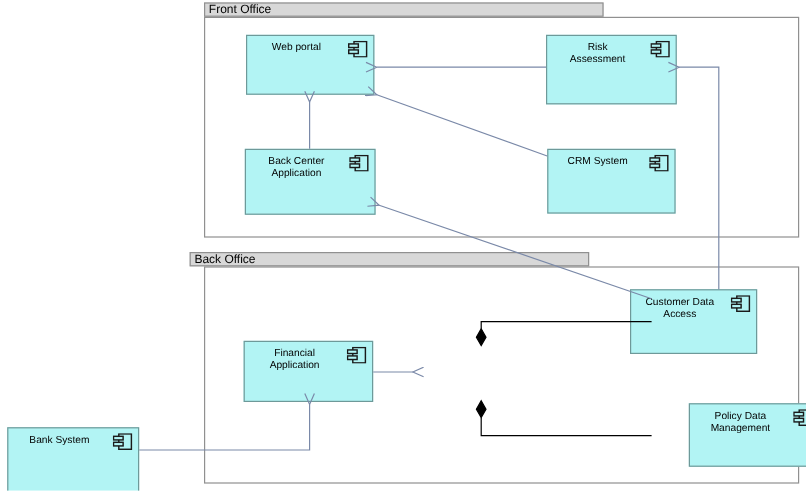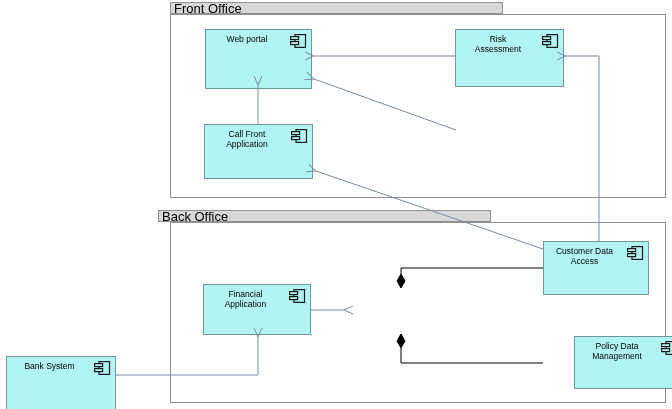--- a/index.html
+++ b/index.html
@@ -4,21 +4,21 @@
 <style>
   html,body { margin:0; padding:0; background:#fff; }
   .canvas {
     position:relative; width:672px; height:409px; background:var(--canvas-background,#fff);
     font-family:"Liberation Sans", sans-serif; overflow:hidden; color:#000;
   }
   .group-tab {
     position:absolute; box-sizing:border-box;
     background:var(--group-header-fill,#d8d8d8);
     border:1px solid var(--group-border,#909090);
-    font-size:13px; line-height:11px; padding-left:3px;
+    font-size:10px; line-height:11px; padding-left:3px;
     white-space:nowrap; overflow:hidden;
   }
   .group-body {
     position:absolute; box-sizing:border-box;
     border:1px solid var(--group-border,#909090);
     background:transparent;
   }
   .component {
     position:absolute; box-sizing:border-box;
     background:var(--component-fill,#b2f4f4);
@@ -44,21 +44,21 @@
   <div class="group-tab" style="left:170px;top:2px;width:333px;height:12px">
     <span>Front Office</span>
   </div>
   <div class="group-body" style="left:170px;top:14px;width:496px;height:184px"></div>
 
   <div class="group-tab" style="left:158px;top:210px;width:333px;height:12px">
     <span>Back Office</span>
   </div>
   <div class="group-body" style="left:170px;top:222px;width:496px;height:181px"></div>
 
-  <div class="component" style="left:205px;top:29px;width:107px;height:60px">
+  <div class="component" style="left:205px;top:29px;width:107px;height:50px">
     <span class="clabel">Web portal</span>
     <span class="cicon">
       <svg width="17" height="14" viewBox="0 0 17 14">
         <rect class="icon-stroke" x="5" y="0.6" width="10.5" height="12.8" fill="none"></rect>
         <rect class="icon-stroke" x="0.6" y="2.6" width="8" height="3" fill="var(--component-fill)"></rect>
         <rect class="icon-stroke" x="0.6" y="7.6" width="8" height="3" fill="var(--component-fill)"></rect>
       </svg>
     </span>
   </div>
 
@@ -68,33 +68,43 @@
     <span class="cicon">
       <svg width="17" height="14" viewBox="0 0 17 14">
         <rect class="icon-stroke" x="5" y="0.6" width="10.5" height="12.8" fill="none"></rect>
         <rect class="icon-stroke" x="0.6" y="2.6" width="8" height="3" fill="var(--component-fill)"></rect>
         <rect class="icon-stroke" x="0.6" y="7.6" width="8" height="3" fill="var(--component-fill)"></rect>
       </svg>
     </span>
   </div>
 
   <div class="component" style="left:204px;top:124px;width:109px;height:55px">
-    <span class="clabel">Call Front
+    <span class="clabel">Back Center
 Application</span>
     <span class="cicon">
       <svg width="17" height="14" viewBox="0 0 17 14">
         <rect class="icon-stroke" x="5" y="0.6" width="10.5" height="12.8" fill="none"></rect>
         <rect class="icon-stroke" x="0.6" y="2.6" width="8" height="3" fill="var(--component-fill)"></rect>
         <rect class="icon-stroke" x="0.6" y="7.6" width="8" height="3" fill="var(--component-fill)"></rect>
       </svg>
     </span>
   </div>
 
+  <div class="component" style="left:456px;top:124px;width:107px;height:54px">
+    <span class="clabel">CRM System</span>
+    <span class="cicon">
+      <svg width="17" height="14" viewBox="0 0 17 14">
+        <rect class="icon-stroke" x="5" y="0.6" width="10.5" height="12.8" fill="none"></rect>
+        <rect class="icon-stroke" x="0.6" y="2.6" width="8" height="3" fill="var(--component-fill)"></rect>
+        <rect class="icon-stroke" x="0.6" y="7.6" width="8" height="3" fill="var(--component-fill)"></rect>
+      </svg>
+    </span>
+  </div>
 
-  <div class="component" style="left:543px;top:241px;width:106px;height:54px">
+  <div class="component" style="left:525px;top:241px;width:106px;height:54px">
     <span class="clabel">Customer Data
 Access</span>
     <span class="cicon">
       <svg width="17" height="14" viewBox="0 0 17 14">
         <rect class="icon-stroke" x="5" y="0.6" width="10.5" height="12.8" fill="none"></rect>
         <rect class="icon-stroke" x="0.6" y="2.6" width="8" height="3" fill="var(--component-fill)"></rect>
         <rect class="icon-stroke" x="0.6" y="7.6" width="8" height="3" fill="var(--component-fill)"></rect>
       </svg>
     </span>
   </div>

